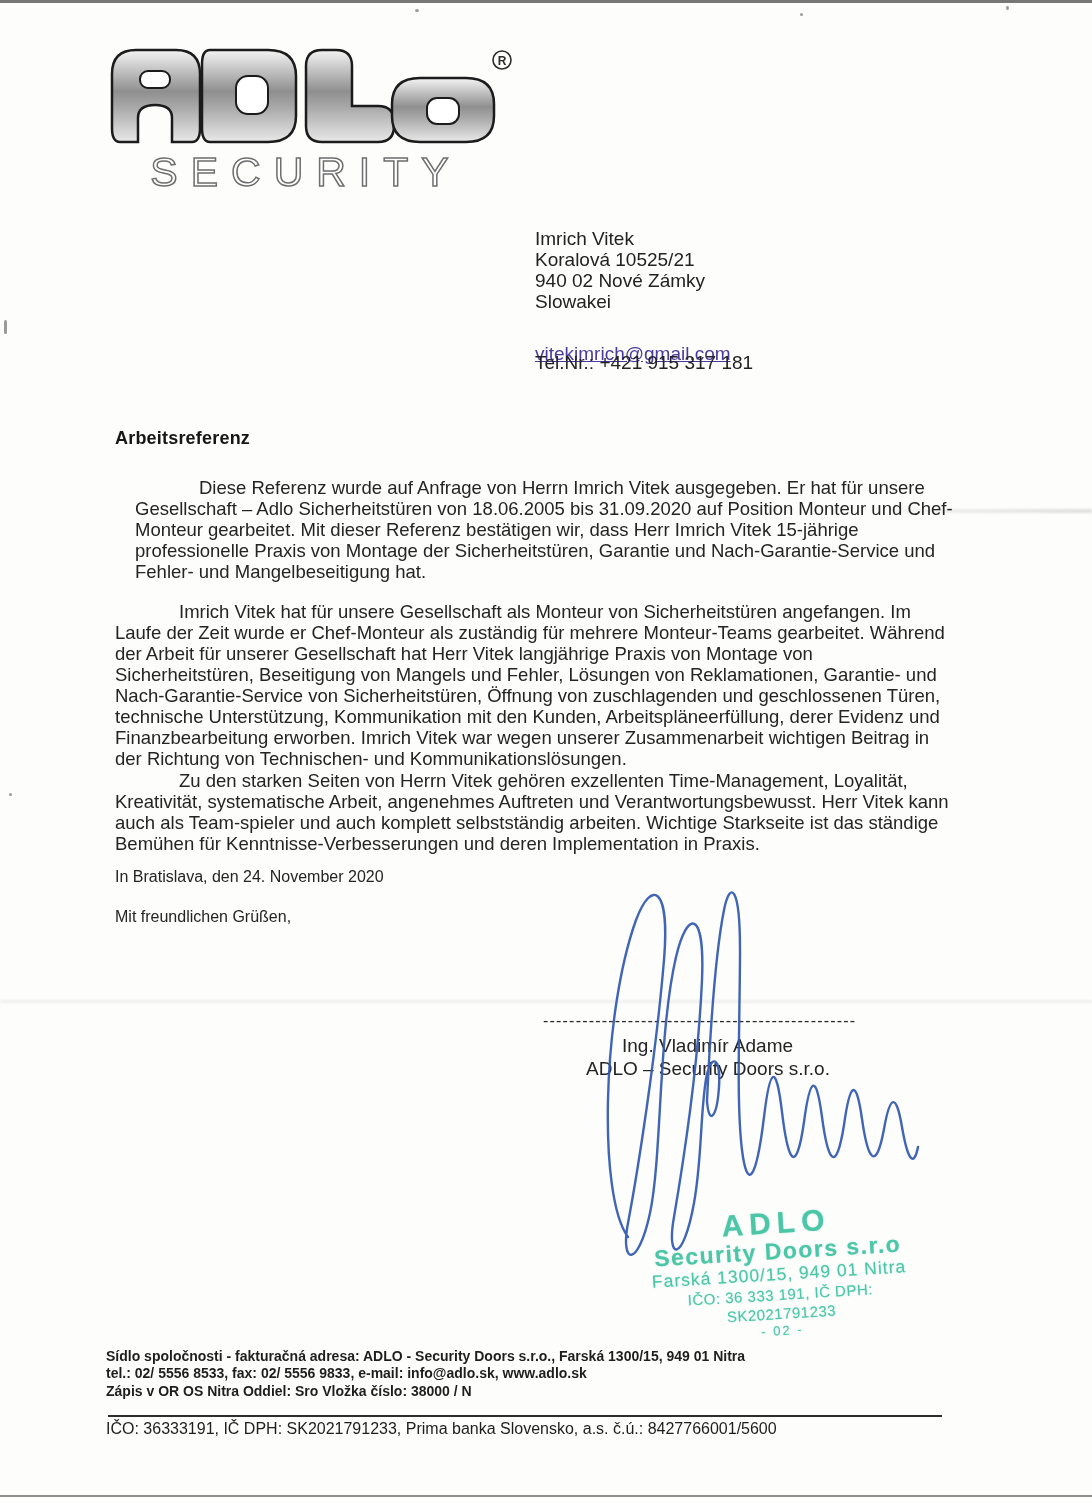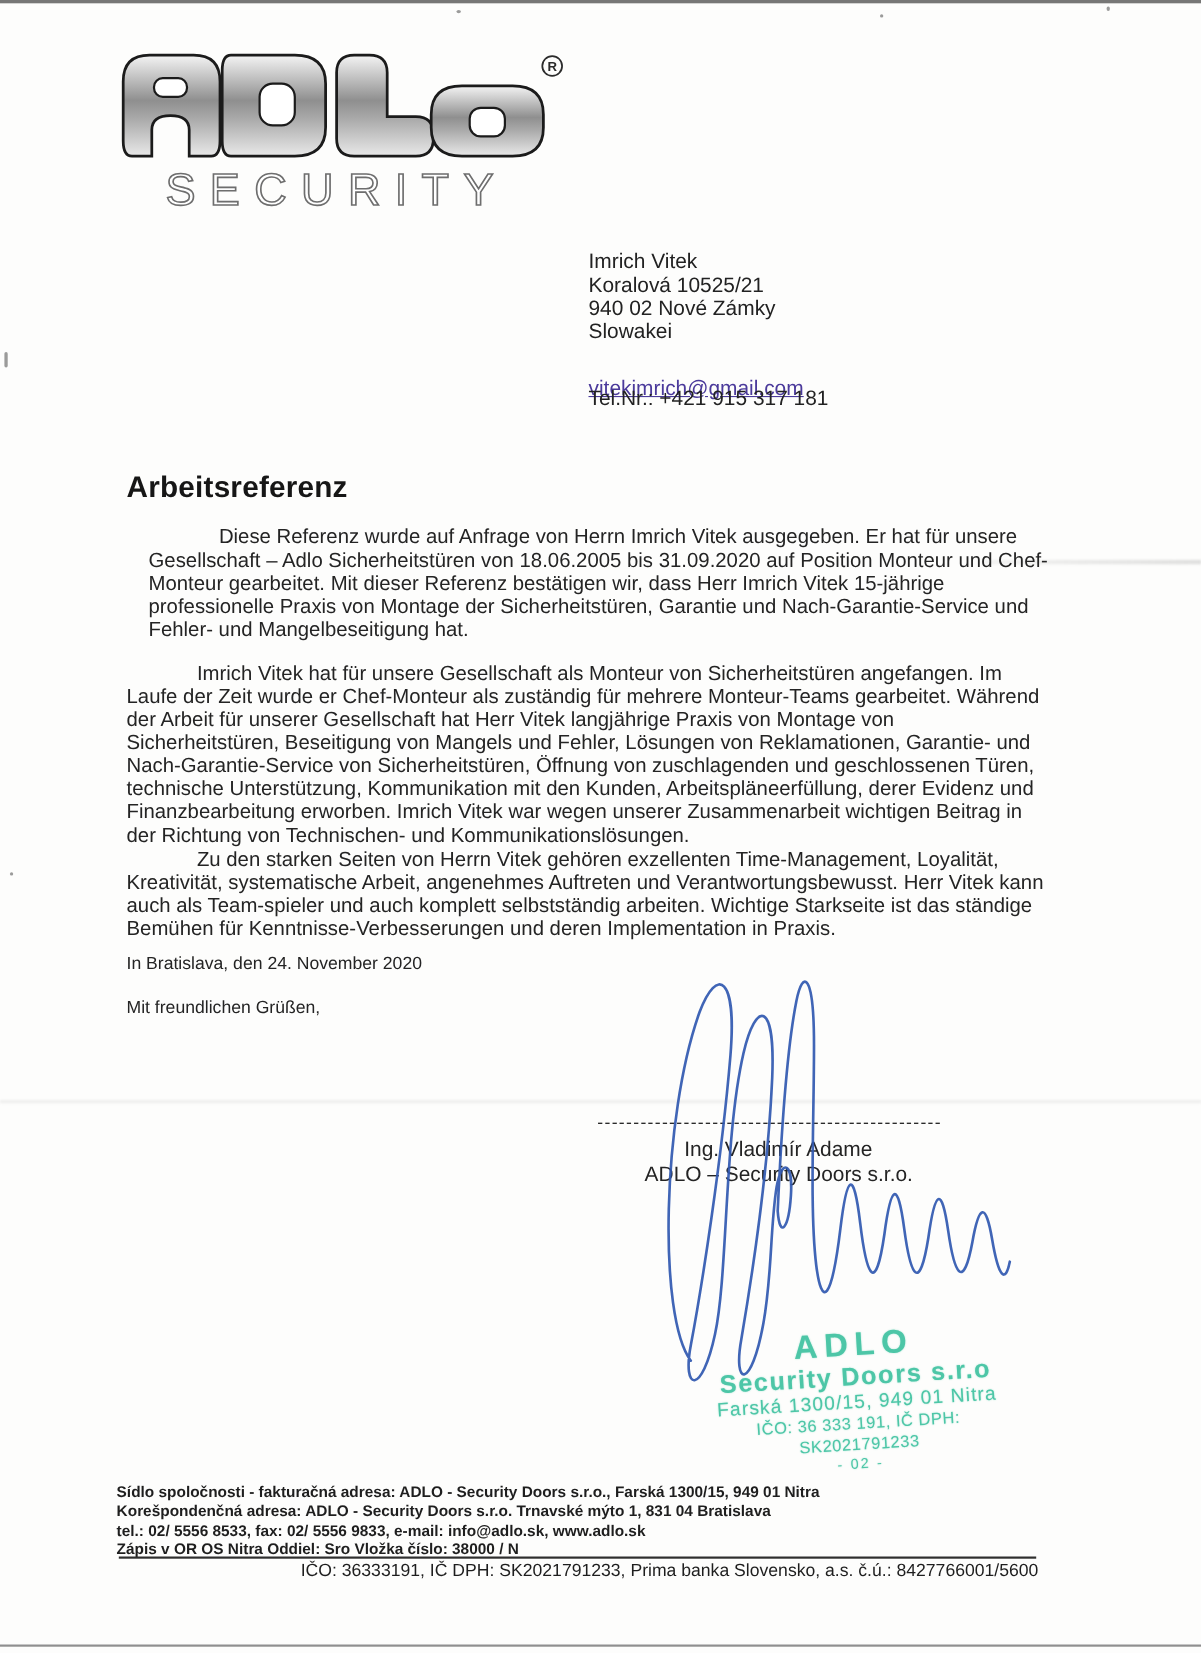--- a/index.html
+++ b/index.html
@@ -21,21 +21,21 @@
   .crease-2 { top:1000px; left:0; width:1092px; height:3px; background:rgba(120,120,120,.10); filter:blur(1px); }
 
   
   .logo { top:46px; left:110px; width:402px; height:150px; }
 
   
   .addr { left:535px; font-size:19px; line-height:21px; color:#222; white-space:nowrap; }
   .addr-email { color:var(--link,#4b3a9b); text-decoration:underline; cursor:pointer; }
 
   
-  .heading { top:428px; left:115px; font-size:27px; font-weight:bold; color:#161616; letter-spacing:.2px; }
+  .heading { top:428px; left:115px; font-size:18px; font-weight:bold; color:#161616; letter-spacing:.2px; }
   .para { left:115px; width:905px; font-size:18.5px; line-height:21px; white-space:pre-line; text-indent:64px; color:#242424; }
   .p1 { top:477px;margin-left:20px; }
   .p2 { top:601px; }
   .p3 { top:770px; }
   .plain { left:115px; font-size:16px; color:#242424; }
   .dateline { top:868px; }
   .closing  { top:908px;text-align:center; }
 
   
   .sig-dashes  { top:1012px; left:543px; font-size:16px; letter-spacing:1.2px; color:#2a2a2a; white-space:nowrap; }
@@ -50,21 +50,21 @@
   .stamp-brand { font-size:30px; font-weight:bold; letter-spacing:6px; line-height:30px; }
   .stamp-l1 { font-size:23px; font-weight:bold; letter-spacing:1.5px; line-height:26px; }
   .stamp-l2 { font-size:17.5px; letter-spacing:1px; line-height:21px; }
   .stamp-l3 { font-size:15px; letter-spacing:.5px; line-height:19px; }
   .stamp-l4 { font-size:13px; letter-spacing:2px; line-height:16px; }
 
   
   .footer { top:1348px; left:106px; width:838px; text-align:left;
             font-size:14px; line-height:17.4px; color:#1e1e1e;font-weight:bold; }
   .footer-rule { top:1415px; left:108px; width:834px; height:2px; background:#2e2e2e; }
-  .footer-ico  { top:1420px; left:106px; width:838px; text-align:right; font-size:16px; color:#1e1e1e; }
+  .footer-ico  { top:1420px; left:106px; width:838px; text-align:left; font-size:16px; color:#1e1e1e; }
 </style>
 </head>
 <body>
 
 <div class="page">
 
   <div class="abs scan-top"></div>
   <div class="abs scan-bottom"></div>
   <div class="abs crease-1"></div>
   <div class="abs crease-2"></div>
@@ -166,20 +166,19 @@
   <div class="abs stamp">
     <div class="stamp-brand">ADLO</div>
     <div class="stamp-l1">Security Doors s.r.o</div>
     <div class="stamp-l2">Farská 1300/15, 949 01 Nitra</div>
     <div class="stamp-l3">IČO: 36 333 191, IČ DPH: SK2021791233</div>
     <div class="stamp-l4">- 02 -</div>
   </div>
 
   <div class="abs footer">
     <div>Sídlo spoločnosti - fakturačná adresa: ADLO - Security Doors s.r.o., Farská 1300/15, 949 01 Nitra</div>
-    <div>Korešpondenčná adresa: ADLO - Security Doors s.r.o. Trnavské mýto 1, 831 04 Bratislava</div>
     <div>tel.: 02/ 5556 8533, fax: 02/ 5556 9833, e-mail: info@adlo.sk, www.adlo.sk</div>
     <div>Zápis v OR OS Nitra Oddiel: Sro Vložka číslo: 38000 / N</div>
   </div>
   <div class="abs footer-rule"></div>
   <div class="abs footer-ico">IČO: 36333191, IČ DPH: SK2021791233, Prima banka Slovensko, a.s. č.ú.: 8427766001/5600</div>
 
 </div>
 
 </body></html>

